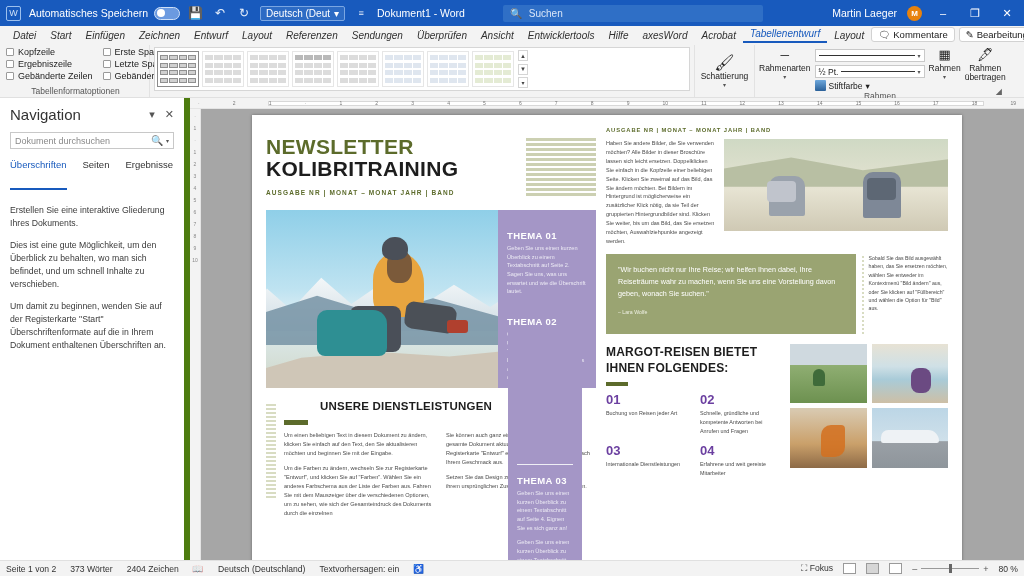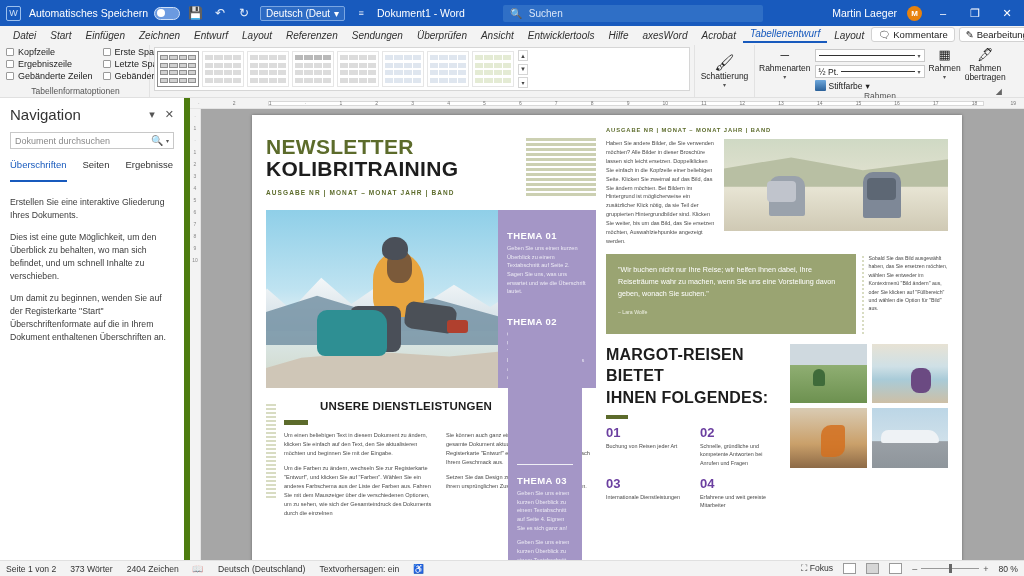--- a/index.html
+++ b/index.html
@@ -108,21 +108,21 @@
   
   .navpane { width:190px;background:#fff;border-right:6px solid #4d7c0f;padding:8px 10px 0 10px;position:relative;}
   .nav-head{display:flex;align-items:center;}
   .nav-title{font-size:15px;color:#333;font-weight:normal;}
   .nav-head-btns{margin-left:auto;display:flex;gap:10px;color:#555;font-size:11px;}
   .nav-search{margin-top:9px;height:17px;border:1px solid #c8c8c8;background:#fff;
               display:flex;align-items:center;padding:0 4px;font-size:9px;color:#8a8a8a;}
   .nav-search .magn{margin-left:auto;color:#185abd;font-size:10px;}
   .nav-search .car{color:#555;font-size:6px;margin-left:2px;}
   .nav-tabs{display:flex;gap:16px;margin-top:10px;font-size:9.5px;color:#333;}
-  .nav-tabs .ntab.active{color:#185abd;border-bottom:2px solid #185abd;padding-bottom:10px;}
+  .nav-tabs .ntab.active{color:#185abd;border-bottom:2px solid #185abd;padding-bottom:18px;}
   .nav-body{margin-top:14px;font-size:8.7px;color:#3a3a3a;line-height:1.5;}
   .nav-body p{margin-bottom:9px;}
 
   
   .docarea{flex:1;background:#a6a6a6;position:relative;overflow:hidden;}
   .hruler{height:11px;background:#f3f3f3;display:flex;align-items:center;
           font-size:5px;color:#777;position:relative;border-bottom:1px solid #e4e4e4;}
   .hruler .track{position:absolute;left:78px;right:40px;top:3px;height:5px;background:#fff;border:1px solid #d8d8d8;}
   .hruler .ticks{position:absolute;left:0;right:0;top:2px;display:flex;justify-content:space-between;padding:0 8px;}
   .vruler{position:absolute;left:0;top:11px;bottom:0;width:11px;background:#f3f3f3;border-right:1px solid #e4e4e4;
@@ -194,21 +194,21 @@
   .quoteband{display:flex;margin-top:8px;gap:6px;}
   .quote{flex:1;background:#9aa472;color:#fff;padding:10px 12px;}
   .qtext{font-size:7.2px;line-height:1.7;}
   .qauth{font-size:5.2px;margin-top:8px;color:#eef0e3;}
   .q-side{width:86px;font-size:5.2px;line-height:1.62;color:#4a4a4a;display:flex;gap:5px;}
   .q-side .bars{width:9px;display:flex;flex-direction:column;gap:2px;padding-top:2px;}
   .q-side .bars i{display:block;height:2px;background:#d8dcc2;}
 
   .margot{margin-top:10px;display:flex;gap:8px;}
   .margot-left{width:176px;}
-  .mg-h{font-size:16px;font-weight:bold;color:#1d1d1d;line-height:1.35;letter-spacing:.2px;}
+  .mg-h{font-size:12px;font-weight:bold;color:#1d1d1d;line-height:1.35;letter-spacing:.2px;}
   .mg-rule{width:22px;height:4px;background:#5c6b2b;margin:6px 0 7px 0;}
   .mg-grid{display:grid;grid-template-columns:1fr 1fr;gap:9px 12px;}
   .mg-num{font-size:13px;font-weight:bold;color:#6b3fa0;line-height:1;}
   .mg-txt{font-size:5.4px;line-height:1.6;color:#4a4a4a;margin-top:3px;}
 
   .gal4{flex:1;display:grid;grid-template-columns:1fr 1fr;grid-template-rows:1fr 1fr;gap:5px;height:124px;}
   .gi{position:relative;overflow:hidden;background:#cfd6cb;}
   .gi1{background:linear-gradient(#cfd9df 0%,#cfd9df 35%,#8fae72 36%,#6d9150 100%);}
   .gi1::after{content:"";position:absolute;left:30%;top:42%;width:16%;height:28%;background:#3f6b3a;border-radius:6px 6px 2px 2px;}
   .gi2{background:linear-gradient(#e7e2d4 0%,#cfe0e6 38%,#a9cbd8 60%,#cdbfa6 100%);}

